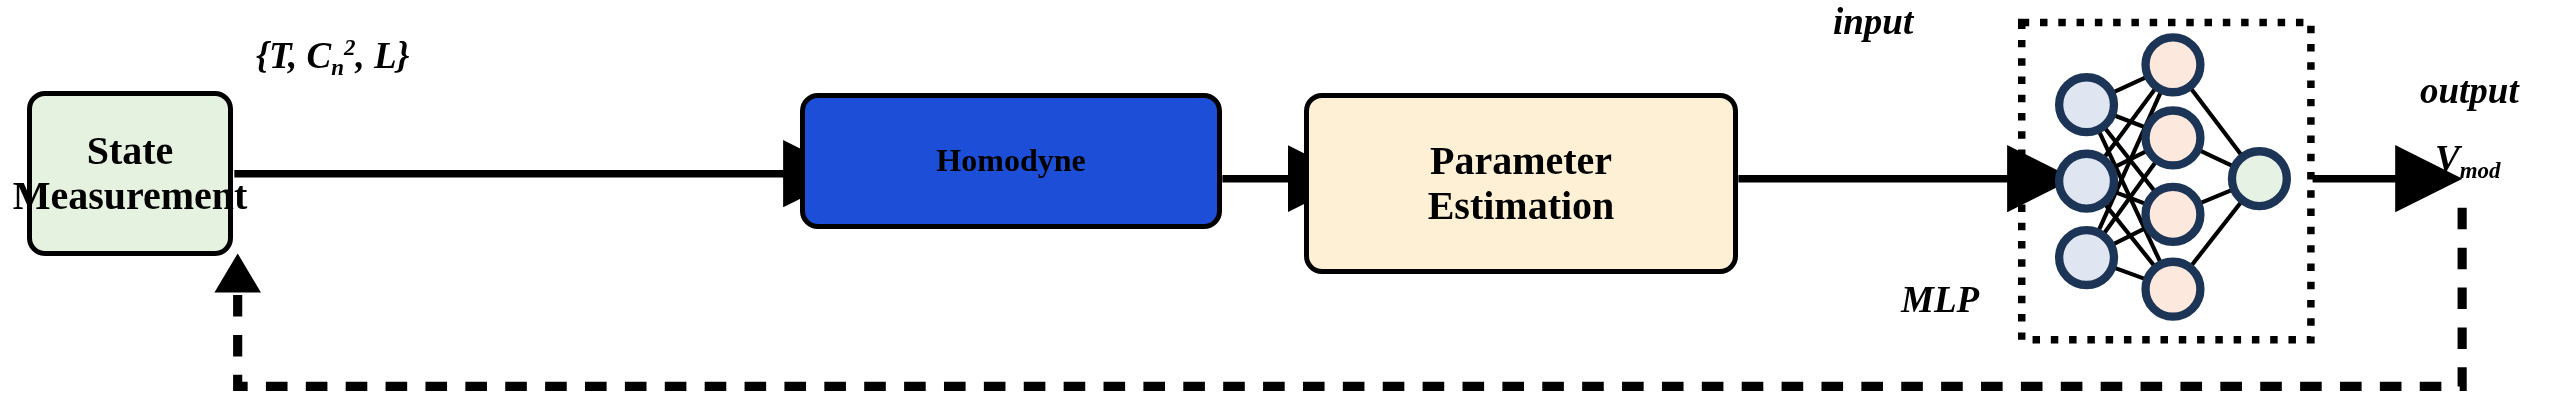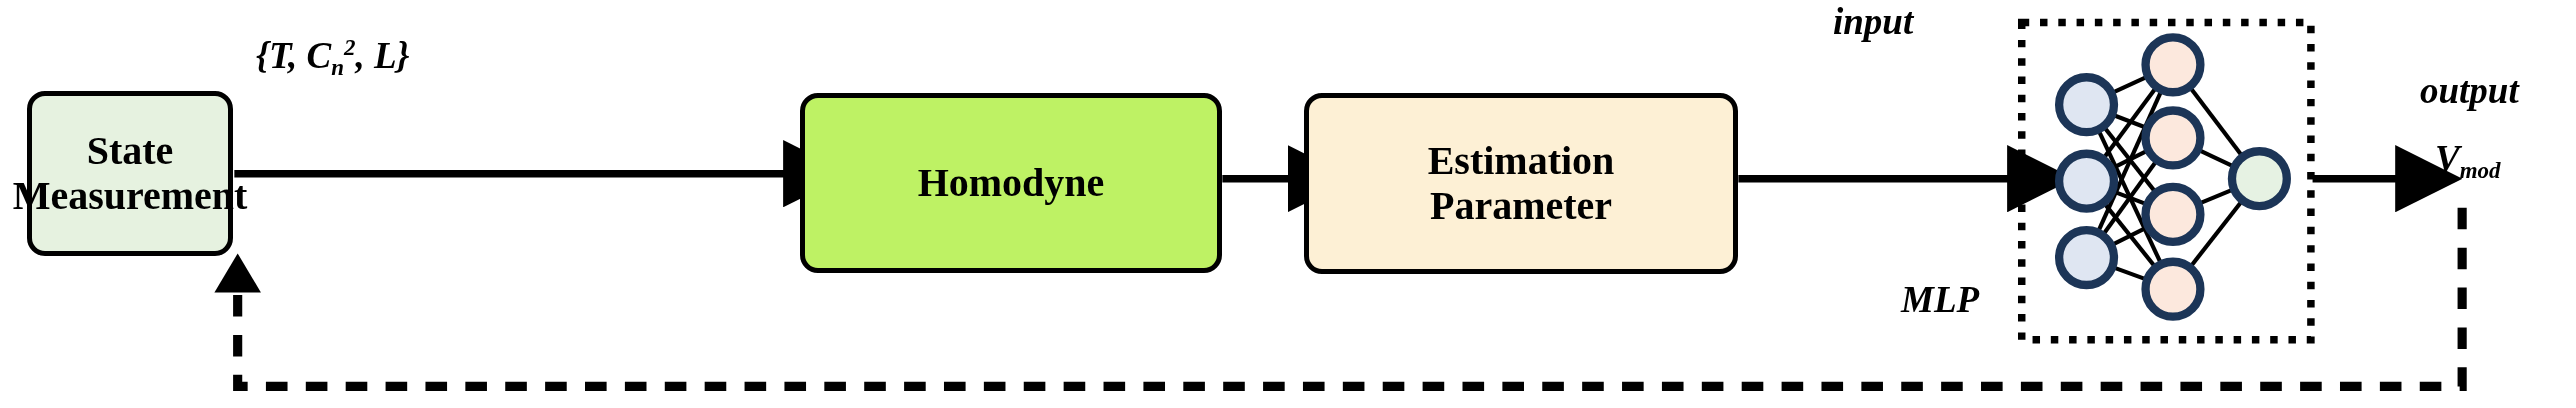--- a/index.html
+++ b/index.html
@@ -24,21 +24,21 @@
     flex-direction: column;
     align-items: center;
     justify-content: center;
     line-height: 1.12;
     font-weight: 700;
     color: #000000;
   }
   .proc-box .ln { display: block; white-space: nowrap; }
 
   #box-state      { left: 27px;   top: 91px; width: 206px; height: 165px; background: #e6f2e0; font-size: 40px; }
-  #box-homodyne   { left: 800px;  top: 93px; width: 422px; height: 180px; background: #bef264; font-size: 40px; }
+  #box-homodyne   { left: 800px;  top: 93px; width: 422px; height: 136px; background: #1d4ed8; font-size: 32px; }
   #box-parameter  { left: 1304px; top: 93px; width: 434px; height: 181px; background: #fdf0d5; font-size: 40px; }
 
   .edge-label {
     position: absolute;
     font-style: italic;
     font-weight: 700;
     color: #000;
     white-space: nowrap;
     line-height: 1.0;
   }
@@ -140,22 +140,22 @@
   <div class="proc-box" id="box-state">
     <span class="ln">State</span>
     <span class="ln">Measurement</span>
   </div>
 
   <div class="proc-box" id="box-homodyne">
     <span class="ln">Homodyne</span>
   </div>
 
   <div class="proc-box" id="box-parameter">
+    <span class="ln">Parameter</span>
     <span class="ln">Estimation</span>
-    <span class="ln">Parameter</span>
   </div>
 
   <div class="edge-label" id="lbl-channel-params"><span>{T, C</span><span class="sub">n</span><span class="sup">2</span><span>, L}</span></div>
 
 
   <div class="edge-label" id="lbl-input-word">input</div>
 
 
   <div class="edge-label" id="lbl-mlp">MLP</div>
 

